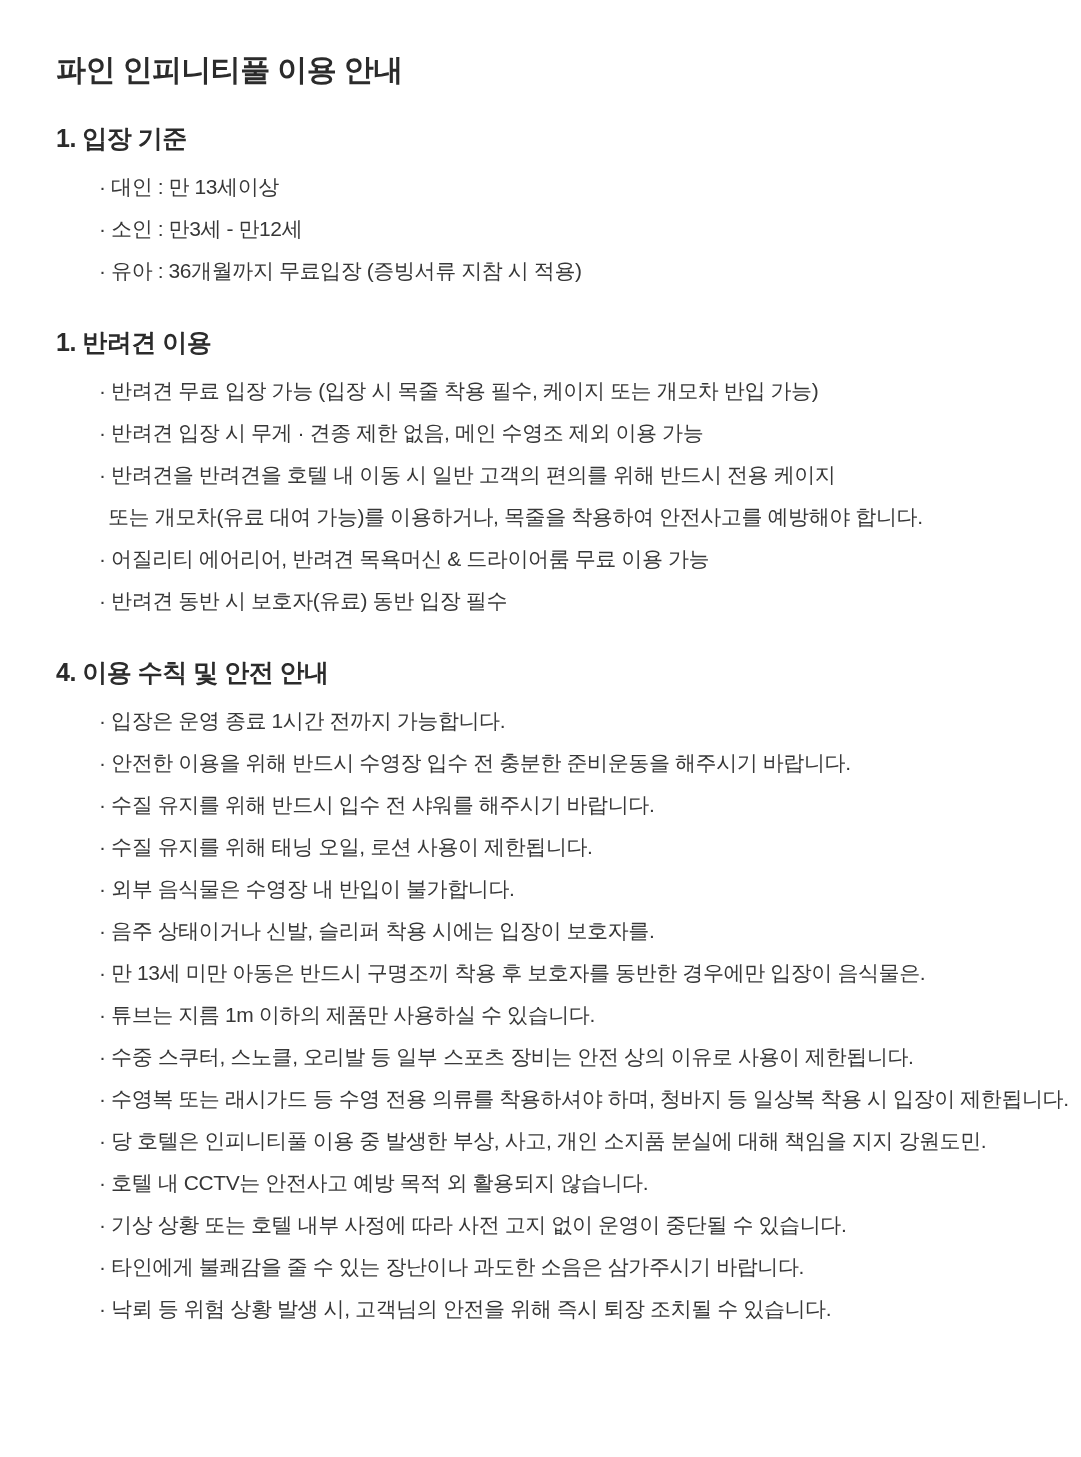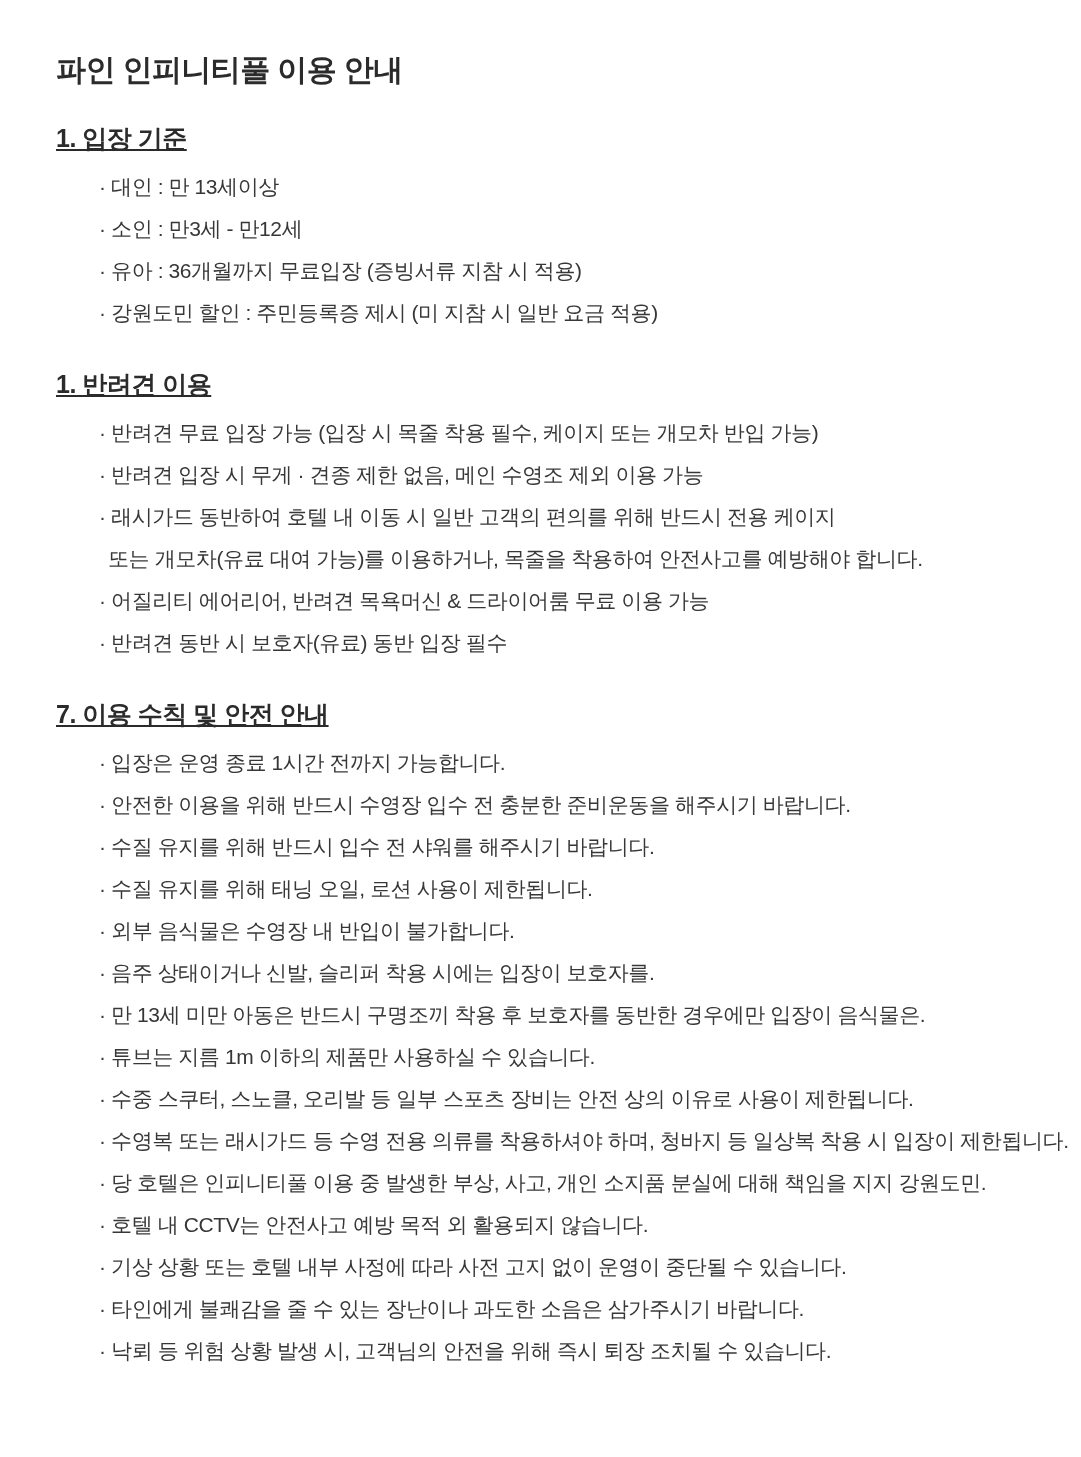--- a/index.html
+++ b/index.html
@@ -30,21 +30,20 @@
     color: #2b2b2b;
   }
   .section { margin: 0; }
   .section-heading {
     margin: 34px 0 12px 0;
     font-size: 25px;
     line-height: 32px;
     font-weight: 700;
     letter-spacing: -0.5px;
     color: #2b2b2b;
-    text-decoration: underline;
   }
   .guideline-list {
     list-style: none;
     margin: 0;
     padding: 0;
   }
   .guideline-item {
     font-size: 21px;
     line-height: 42px;
     letter-spacing: -0.4px;
@@ -62,38 +61,37 @@
 <main class="page">
 
   <h1 class="doc-title">파인 인피니티풀 이용 안내</h1>
 
   <section class="section">
     <h2 class="section-heading">1. 입장 기준</h2>
     <ul class="guideline-list">
       <li class="guideline-item">· 대인 : 만 13세이상</li>
       <li class="guideline-item">· 소인 : 만3세 - 만12세</li>
       <li class="guideline-item">· 유아 : 36개월까지 무료입장 (증빙서류 지참 시 적용)</li>
-      <li class="guideline-item">· 강원도민 할인 : 주민등록증 제시 (미 지참 시 일반 요금 적용)</li>
     </ul>
   </section>
 
   <section class="section">
     <h2 class="section-heading">1. 반려견 이용</h2>
     <ul class="guideline-list">
       <li class="guideline-item">· 반려견 무료 입장 가능 (입장 시 목줄 착용 필수, 케이지 또는 개모차 반입 가능)</li>
       <li class="guideline-item">· 반려견 입장 시 무게 · 견종 제한 없음, 메인 수영조 제외 이용 가능</li>
-      <li class="guideline-item">· 래시가드 동반하여 호텔 내 이동 시 일반 고객의 편의를 위해 반드시 전용 케이지</li>
+      <li class="guideline-item">· 반려견을 반려견을 호텔 내 이동 시 일반 고객의 편의를 위해 반드시 전용 케이지</li>
       <li class="guideline-item continuation">또는 개모차(유료 대여 가능)를 이용하거나, 목줄을 착용하여 안전사고를 예방해야 합니다.</li>
       <li class="guideline-item">· 어질리티 에어리어, 반려견 목욕머신 &amp; 드라이어룸 무료 이용 가능</li>
       <li class="guideline-item">· 반려견 동반 시 보호자(유료) 동반 입장 필수</li>
     </ul>
   </section>
 
   <section class="section">
-    <h2 class="section-heading">7. 이용 수칙 및 안전 안내</h2>
+    <h2 class="section-heading">4. 이용 수칙 및 안전 안내</h2>
     <ul class="guideline-list">
       <li class="guideline-item">· 입장은 운영 종료 1시간 전까지 가능합니다.</li>
       <li class="guideline-item">· 안전한 이용을 위해 반드시 수영장 입수 전 충분한 준비운동을 해주시기 바랍니다.</li>
       <li class="guideline-item">· 수질 유지를 위해 반드시 입수 전 샤워를 해주시기 바랍니다.</li>
       <li class="guideline-item">· 수질 유지를 위해 태닝 오일, 로션 사용이 제한됩니다.</li>
       <li class="guideline-item">· 외부 음식물은 수영장 내 반입이 불가합니다.</li>
       <li class="guideline-item">· 음주 상태이거나 신발, 슬리퍼 착용 시에는 입장이 보호자를.</li>
       <li class="guideline-item">· 만 13세 미만 아동은 반드시 구명조끼 착용 후 보호자를 동반한 경우에만 입장이 음식물은.</li>
       <li class="guideline-item">· 튜브는 지름 1m 이하의 제품만 사용하실 수 있습니다.</li>
       <li class="guideline-item">· 수중 스쿠터, 스노클, 오리발 등 일부 스포츠 장비는 안전 상의 이유로 사용이 제한됩니다.</li>

